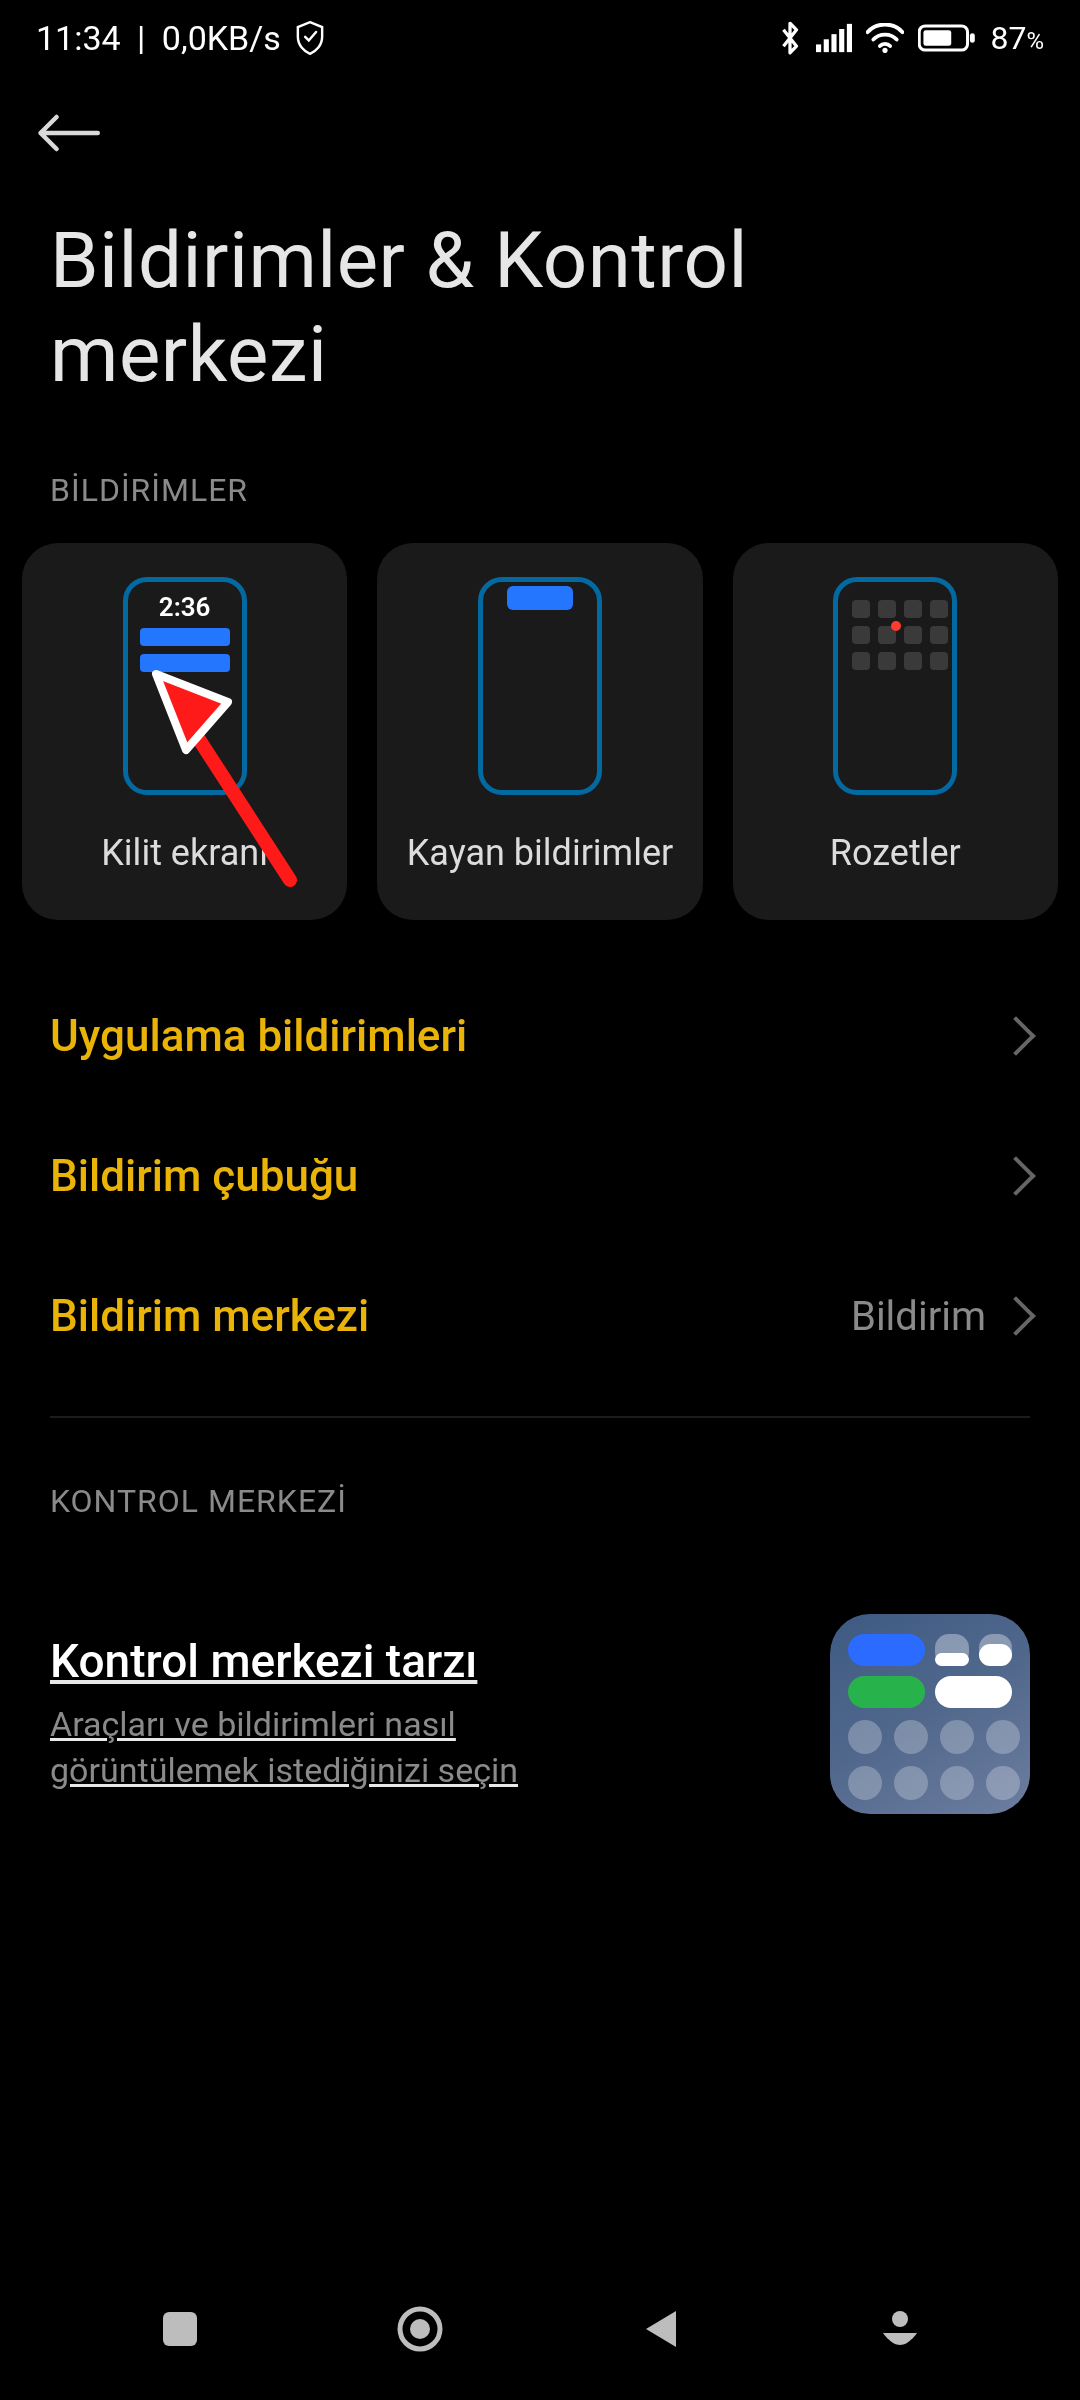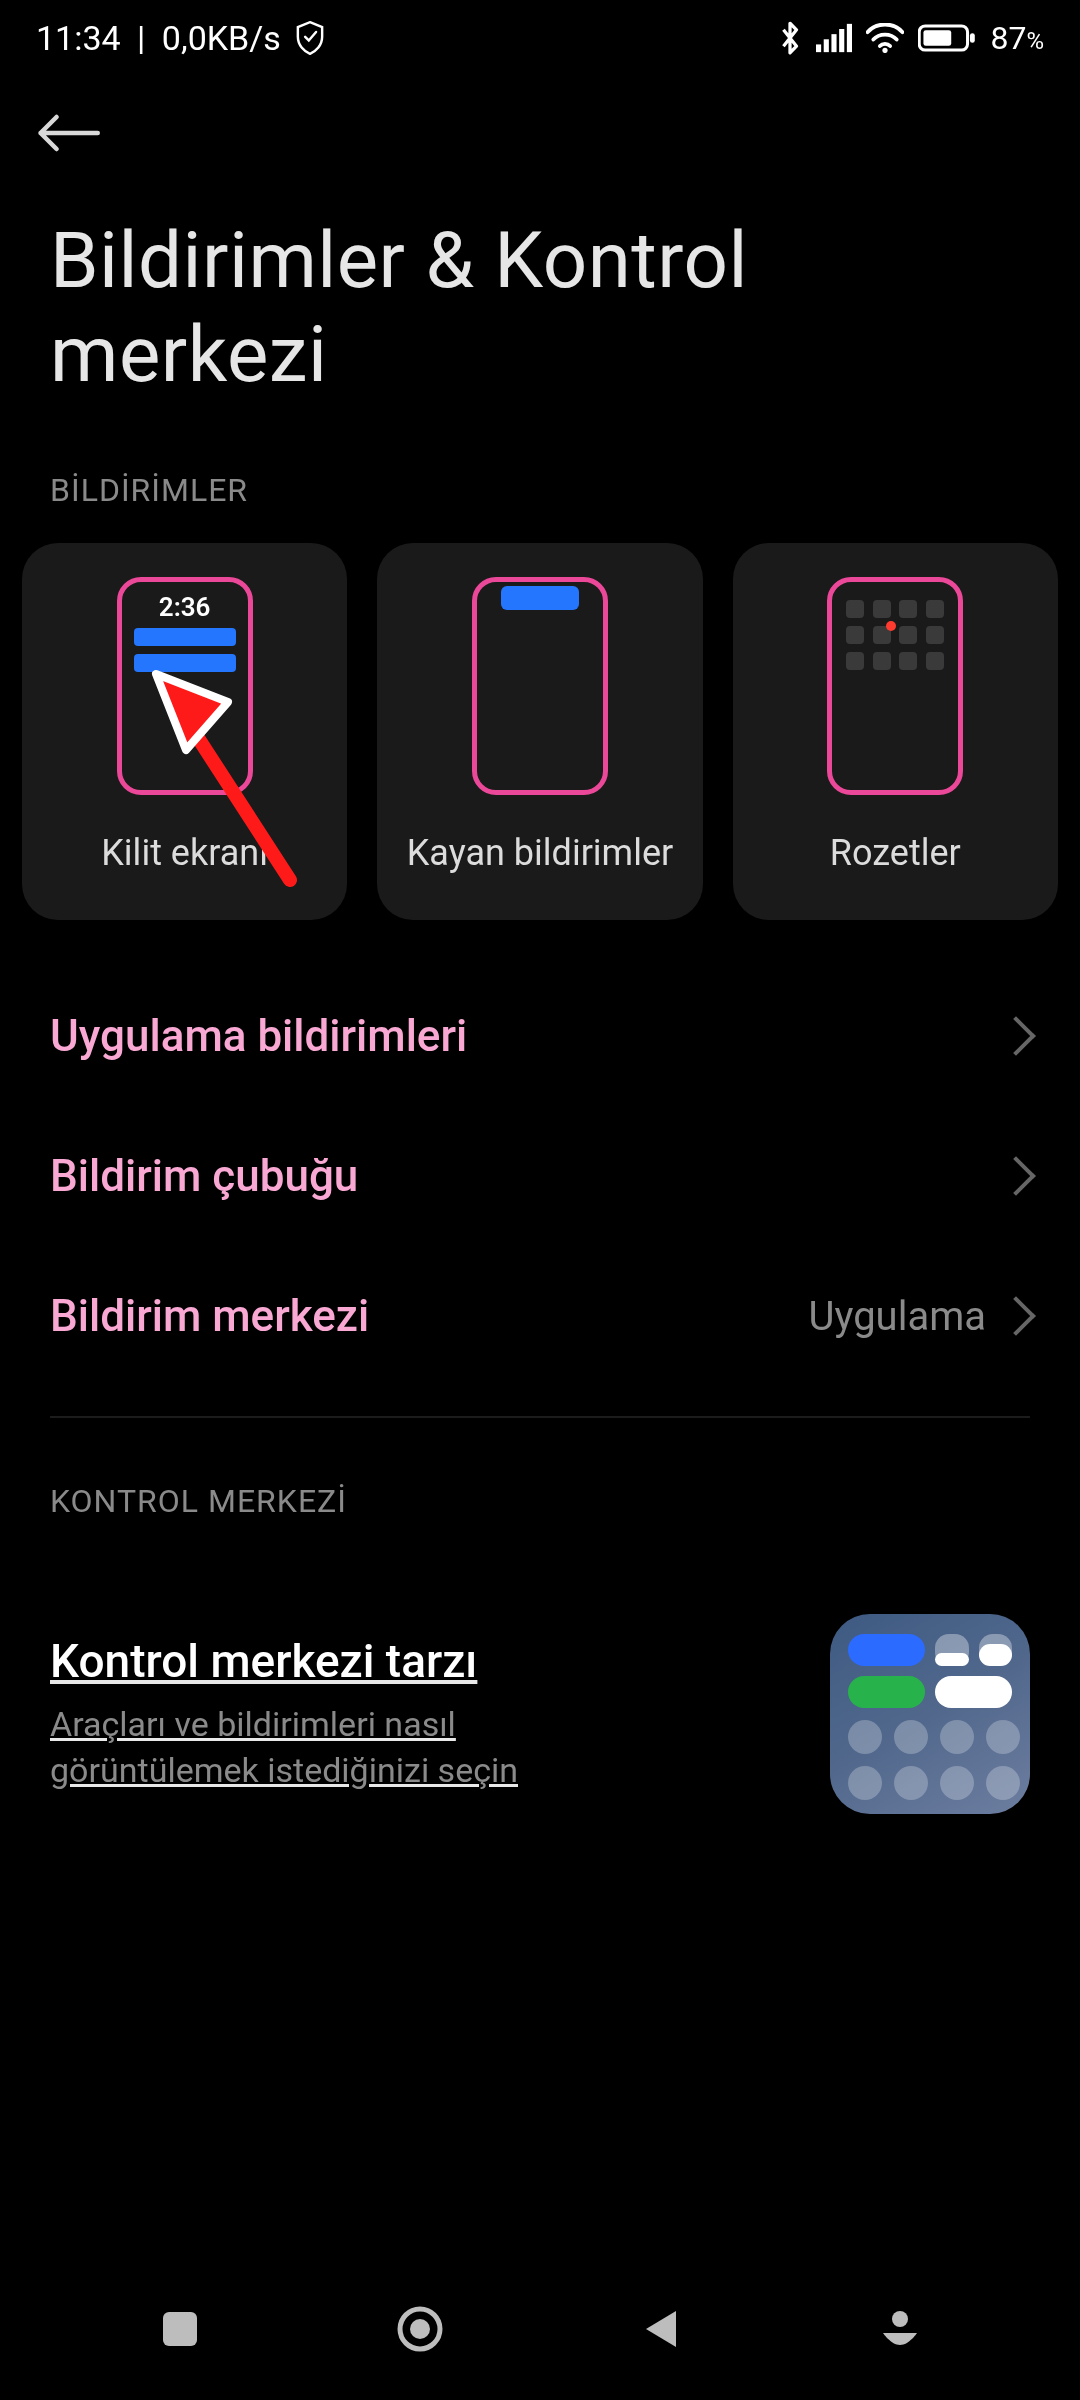--- a/index.html
+++ b/index.html
@@ -7,33 +7,33 @@
   .status-bar { display: flex; justify-content: space-between; align-items: center; padding: 18px 36px 8px 36px; font-size: 34px; color: #fff; }
   .status-left { display: flex; align-items: center; gap: 8px; }
   .status-right { display: flex; align-items: center; gap: 14px; }
   .status-right svg, .status-left svg { display: block; }
   .back-row { padding: 28px 36px 0 36px; }
   .back-btn { width: 80px; height: 80px; display: flex; align-items: center; justify-content: flex-start; background: none; border: none; cursor: pointer; }
   .page-title { font-size: 78px; font-weight: 400; color: #e6e6e6; padding: 40px 50px 50px 50px; line-height: 1.2; letter-spacing: .5px; }
   .section-label { font-size: 32px; color: #8a8a8a; letter-spacing: 1px; padding: 20px 69px 34px 50px; }
   .cards { display: flex; gap: 30px; padding: 0 22px; }
   .card { flex: 1; background: #1a1a1a; border-radius: 36px; padding: 34px 10px 44px 10px; display: flex; flex-direction: column; align-items: center; cursor: pointer; }
-  .phone { width: 136px; height: 218px; border: 5px solid #ec4899; border-radius: 24px; position: relative; overflow: hidden; }
+  .phone { width: 124px; height: 218px; border: 5px solid #0369a1; border-radius: 24px; position: relative; overflow: hidden; }
   .phone .clock { color: #fff; font-size: 26px; font-weight: 600; position: absolute; top: 10px; left: 0; right: 0; text-align: center; }
   .phone .notif { position: absolute; left: 12px; right: 12px; height: 18px; background: #2476ff; border-radius: 4px; }
   .phone .notif.n1 { top: 46px; }
   .phone .notif.n2 { top: 72px; }
   .phone .hbar { position: absolute; top: 4px; left: 24px; right: 24px; height: 24px; background: #2476ff; border-radius: 6px; }
   .badge-grid { position: absolute; top: 18px; left: 14px; right: 14px; display: grid; grid-template-columns: repeat(4,1fr); gap: 8px; }
   .badge-grid .cell { width: 18px; height: 18px; background: #3a3a3a; border-radius: 4px; position: relative; }
   .badge-grid .cell.dot::after { content:""; position:absolute; top:-5px; right:-5px; width:10px; height:10px; background:#ff3b2f; border-radius:50%; }
   .card-label { color: #dcdcdc; font-size: 36px; text-align: center; margin-top: 36px; line-height: 1.25; }
   .list { padding: 46px 0 0 0; }
   .row { display: flex; align-items: center; justify-content: space-between; padding: 44px 50px; cursor: pointer; }
-  .row .title { font-size: 44px; color: #f9a8d4; font-weight: 500; }
+  .row .title { font-size: 44px; color: #eab308; font-weight: 500; }
   .row .value { font-size: 40px; color: #8a8a8a; margin-right: 16px; }
   .row .right { display: flex; align-items: center; }
   .chevron { width: 28px; height: 28px; border-right: 4px solid #666; border-top: 4px solid #666; transform: rotate(45deg); }
   .divider { height: 2px; background: #1c1c1c; margin: 30px 50px 0 50px; }
   .cc-row { display: flex; align-items: center; padding: 60px 50px 0 50px; gap: 44px; cursor: pointer; text-decoration: underline; }
   .cc-text { flex: 1; }
   .cc-title { font-size: 46px; color: #fff; font-weight: 500; margin-bottom: 14px; }
   .cc-desc { font-size: 34px; color: #8a8a8a; line-height: 1.35; max-width: 520px; }
   .cc-thumb { width: 200px; height: 200px; border-radius: 40px; background: linear-gradient(150deg,#3e5a82 0%, #51688c 50%, #6d7ea0 100%); padding: 20px 18px 14px 18px; display:flex; flex-direction:column; gap:12px; }
   .cc-tiles { display:grid; grid-template-columns: 1fr 1fr 1fr 1fr; gap:10px; height: 80px; }
@@ -167,21 +167,21 @@
     <div class="row">
       <div class="title">Bildirim çubuğu</div>
       <div class="right">
           <span class="chevron"></span>
         </div>
     </div>
 
     <div class="row">
       <div class="title">Bildirim merkezi</div>
       <div class="right">
-        <span class="value">Uygulama</span>
+        <span class="value">Bildirim</span>
         <span class="chevron"></span>
       </div>
     </div>
 
   </div>
 
   <div class="divider"></div>
 
   <div class="section-label" style="padding-top:64px;">KONTROL MERKEZİ</div>
 

